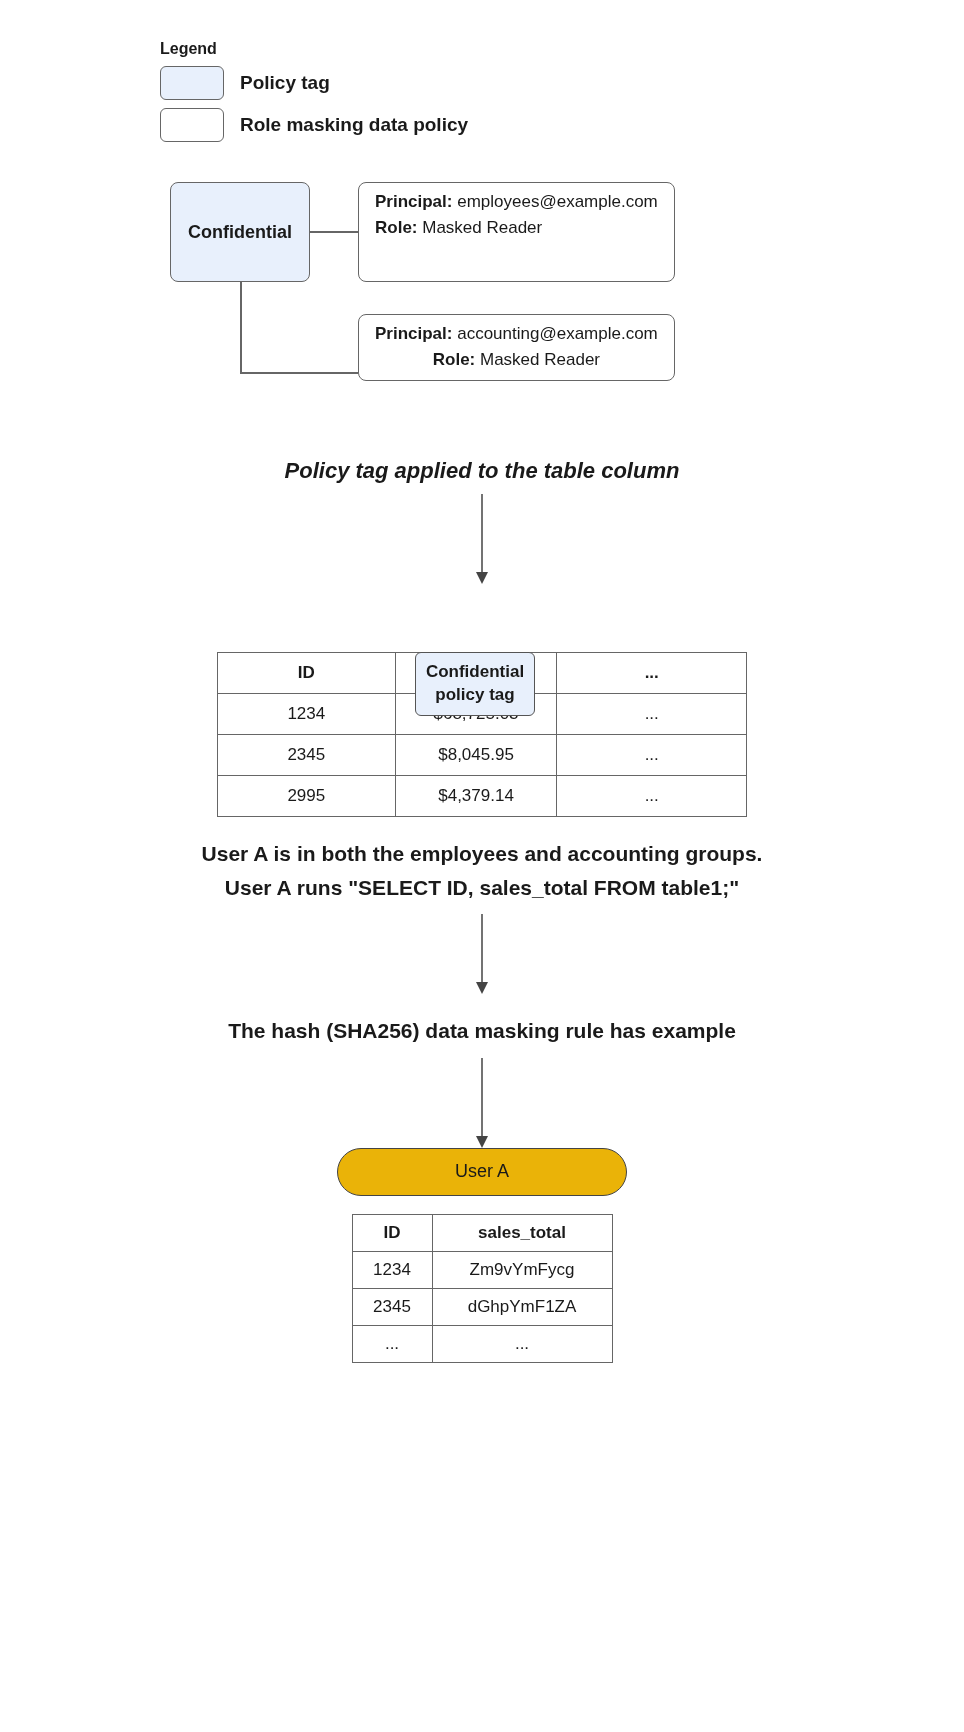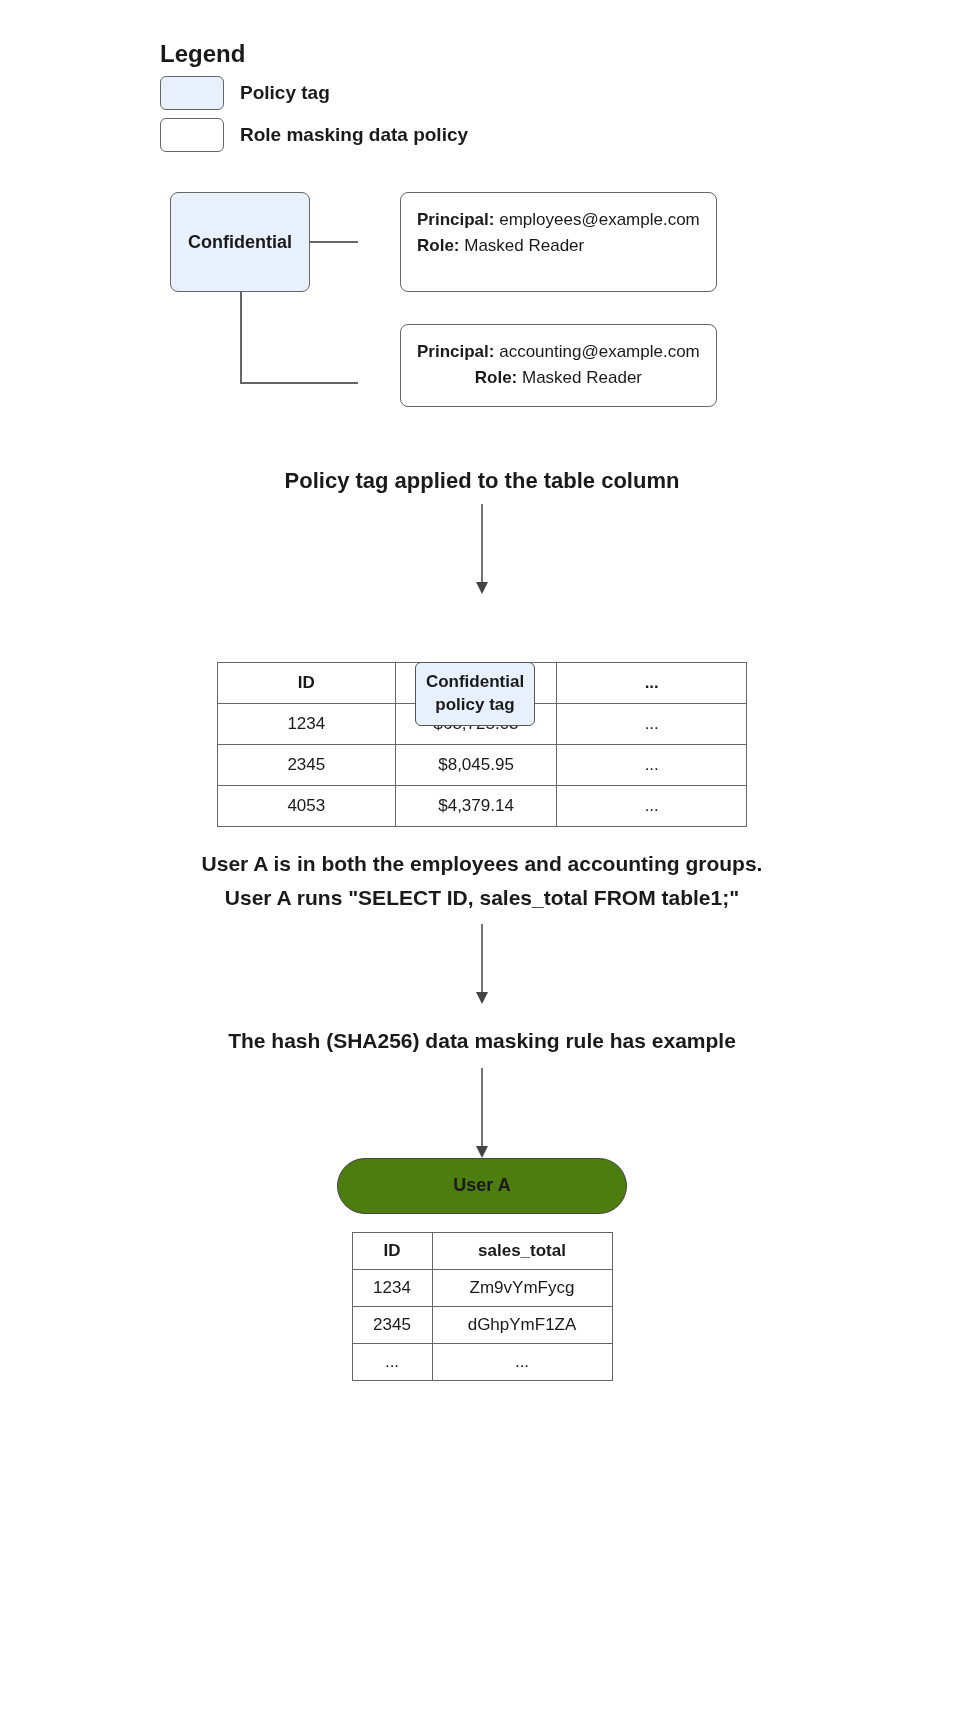--- a/index.html
+++ b/index.html
@@ -7,21 +7,21 @@
     font-family: Arial, Helvetica, sans-serif;
     background: #fff;
     width: 964px;
     padding: 40px 20px;
     color: #1a1a1a;
   }
   .container { width: 100%; }
 
   
   .legend { margin-left: 140px; margin-bottom: 40px; }
-  .legend-title { font-weight: bold; font-size: 24px; margin-bottom: 8px; }
+  .legend-title { font-weight: bold; font-size: 16px; margin-bottom: 8px; }
   .legend-row { display: flex; align-items: center; margin-bottom: 8px; }
   .legend-swatch {
     width: 64px; height: 34px;
     border: 1.5px solid #666; border-radius: 6px;
     margin-right: 16px;
   }
   .swatch-blue { background: #e8f0fc; }
   .swatch-white { background: #fff; }
   .legend-label { font-weight: bold; font-size: 19px; }
 
@@ -35,43 +35,43 @@
     width: 140px; height: 100px;
     display: flex; align-items: center; justify-content: center;
     font-weight: bold; font-size: 18px;
   }
   .conn-h1 {
     width: 48px; height: 1.5px; background: #666;
     align-self: center;
   }
   .policy-box {
     border: 1.5px solid #666; border-radius: 8px;
-    padding: 14px 16px;
+    padding: 6px 16px;
     font-size: 17px; line-height: 1.55;
     background: #fff;
-    margin-left: 42px;
   }
   
   .conn-wrap { position: relative; height: 140px; }
   .conn-v {
     position: absolute;
     left: 70px; 
     top: 0; width: 1.5px; height: 90px; background: #666;
   }
   .conn-h2 {
     position: absolute;
     left: 70px; top: 90px; width: 118px; height: 1.5px; background: #666;
   }
   .policy-box-2-pos {
     position: absolute; left: 188px; top: 32px; text-align: center;
   }
 
   .section-heading {
     text-align: center; font-weight: bold; font-size: 22px;
     margin: 36px 0 10px 0;
+    font-style: italic;
   }
   .section-text {
     text-align: center; font-weight: bold; font-size: 21px;
     line-height: 1.6; margin: 20px 0 10px 0;
   }
 
   .arrow-holder { display:flex; justify-content:center; }
   .arrow-svg { display:block; }
 
   
@@ -97,26 +97,26 @@
     padding: 10px 8px;
     text-align: center;
   }
   table.data1 th { font-weight: bold; }
   table.data1 .col1 { width: 178px; }
   table.data1 .col2 { width: 162px; }
   table.data1 .col3 { width: 190px; }
 
   
   .user-bubble {
-    width: 290px; height: 56px;
+    width: 290px; height: 48px;
     border: 1.5px solid #444; border-radius: 28px;
     margin: 0 auto 18px auto;
     display:flex; align-items:center; justify-content:center;
-    font-weight: bold; font-size: 18px;
-    background:#4d7c0f;
+    font-weight: normal; font-size: 18px;
+    background:#eab308;
   }
 
   
   table.data2 {
     border-collapse: collapse;
     margin: 0 auto;
     font-size: 17px;
   }
   table.data2 th, table.data2 td {
     border: 1.2px solid #666;
@@ -204,21 +204,21 @@
           <td>1234</td>
           <td>$68,725.03</td>
           <td>...</td>
         </tr>
         <tr>
           <td>2345</td>
           <td>$8,045.95</td>
           <td>...</td>
         </tr>
         <tr>
-          <td>4053</td>
+          <td>2995</td>
           <td>$4,379.14</td>
           <td>...</td>
         </tr>
       </tbody>
     </table>
   </div>
 
   <div class="section-text">
     <span>User A is in both the employees and accounting groups.</span><br>
     <span>User A runs "SELECT ID, sales_total FROM table1;"</span>

